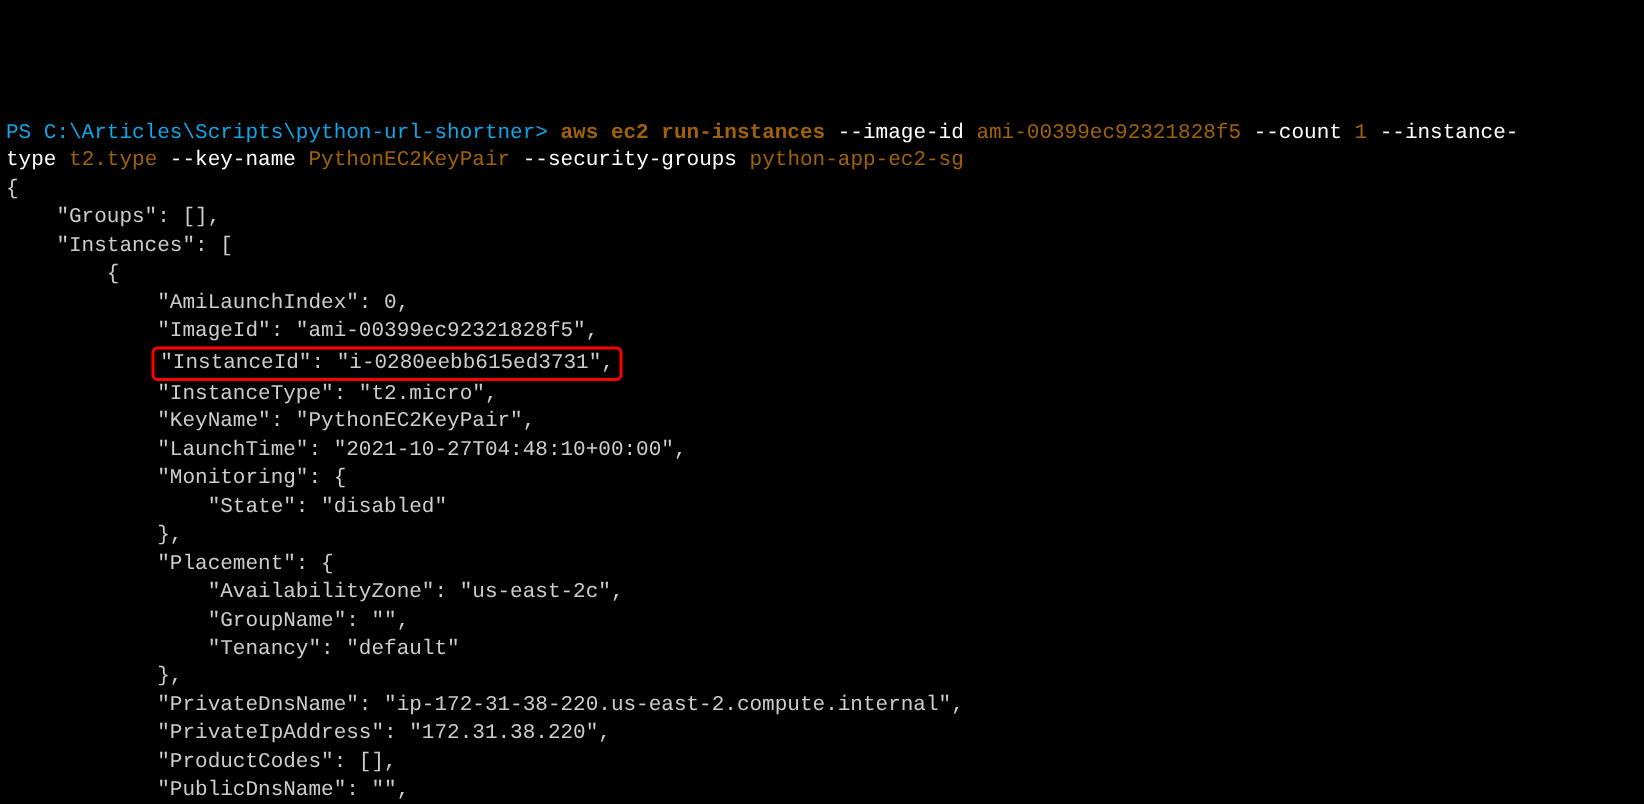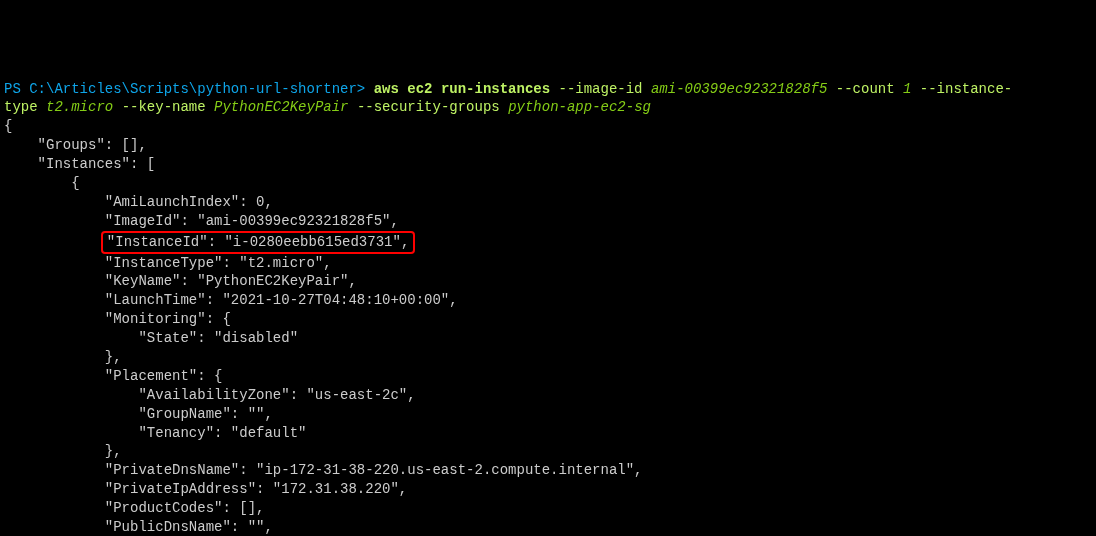--- a/index.html
+++ b/index.html
@@ -13,39 +13,39 @@
       font-size: 14px;
       line-height: 1.35;
       color: #cccccc;
       padding: 4px;
       width: 1096px;
       height: 536px;
       overflow: hidden;
       white-space: pre;
     }
     .prompt-p1 { color: #0ea5e9; }
-    .cmd-yellow { color: #bef264; font-weight: bold; }
-    .cmd-gray { color: #bef264; font-family: Liberation Mono, monospace; }
-    .cmd-white { color: #84cc16; font-style: italic; }
+    .cmd-yellow { color: #a16207; font-weight: bold; }
+    .cmd-gray { color: #ffffff; font-family: Liberation Mono, monospace; }
+    .cmd-white { color: #a16207; }
     .output { color: #cccccc; }
     .highlight-box {
       display: inline-block;
       border: 2px solid #ff0000;
       border-radius: 4px;
       padding: 0 4px;
       margin-left: -4px;
     }
   </style>
 </head>
 <body>
 
 
 
 <div><span class="prompt-p1">PS C:\Articles\Scripts\python-url-shortner&gt; </span><span class="cmd-yellow">aws ec2 run-instances</span><span class="cmd-gray"> --image-id </span><span class="cmd-white">ami-00399ec92321828f5</span><span class="cmd-gray"> --count </span><span class="cmd-white">1</span><span class="cmd-gray"> --instance-</span>
-<span class="cmd-gray">type </span><span class="cmd-white">t2.micro</span><span class="cmd-gray"> --key-name </span><span class="cmd-white">PythonEC2KeyPair</span><span class="cmd-gray"> --security-groups </span><span class="cmd-white">python-app-ec2-sg</span>
+<span class="cmd-gray">type </span><span class="cmd-white">t2.type</span><span class="cmd-gray"> --key-name </span><span class="cmd-white">PythonEC2KeyPair</span><span class="cmd-gray"> --security-groups </span><span class="cmd-white">python-app-ec2-sg</span>
 <span class="output">{</span>
 <span class="output">    "Groups": [],</span>
 <span class="output">    "Instances": [</span>
 <span class="output">        {</span>
 <span class="output">            "AmiLaunchIndex": 0,</span>
 <span class="output">            "ImageId": "ami-00399ec92321828f5",</span>
 <span class="output">            </span><span class="highlight-box"><span class="output">"InstanceId": "i-0280eebb615ed3731",</span></span>
 <span class="output">            "InstanceType": "t2.micro",</span>
 <span class="output">            "KeyName": "PythonEC2KeyPair",</span>
 <span class="output">            "LaunchTime": "2021-10-27T04:48:10+00:00",</span>

